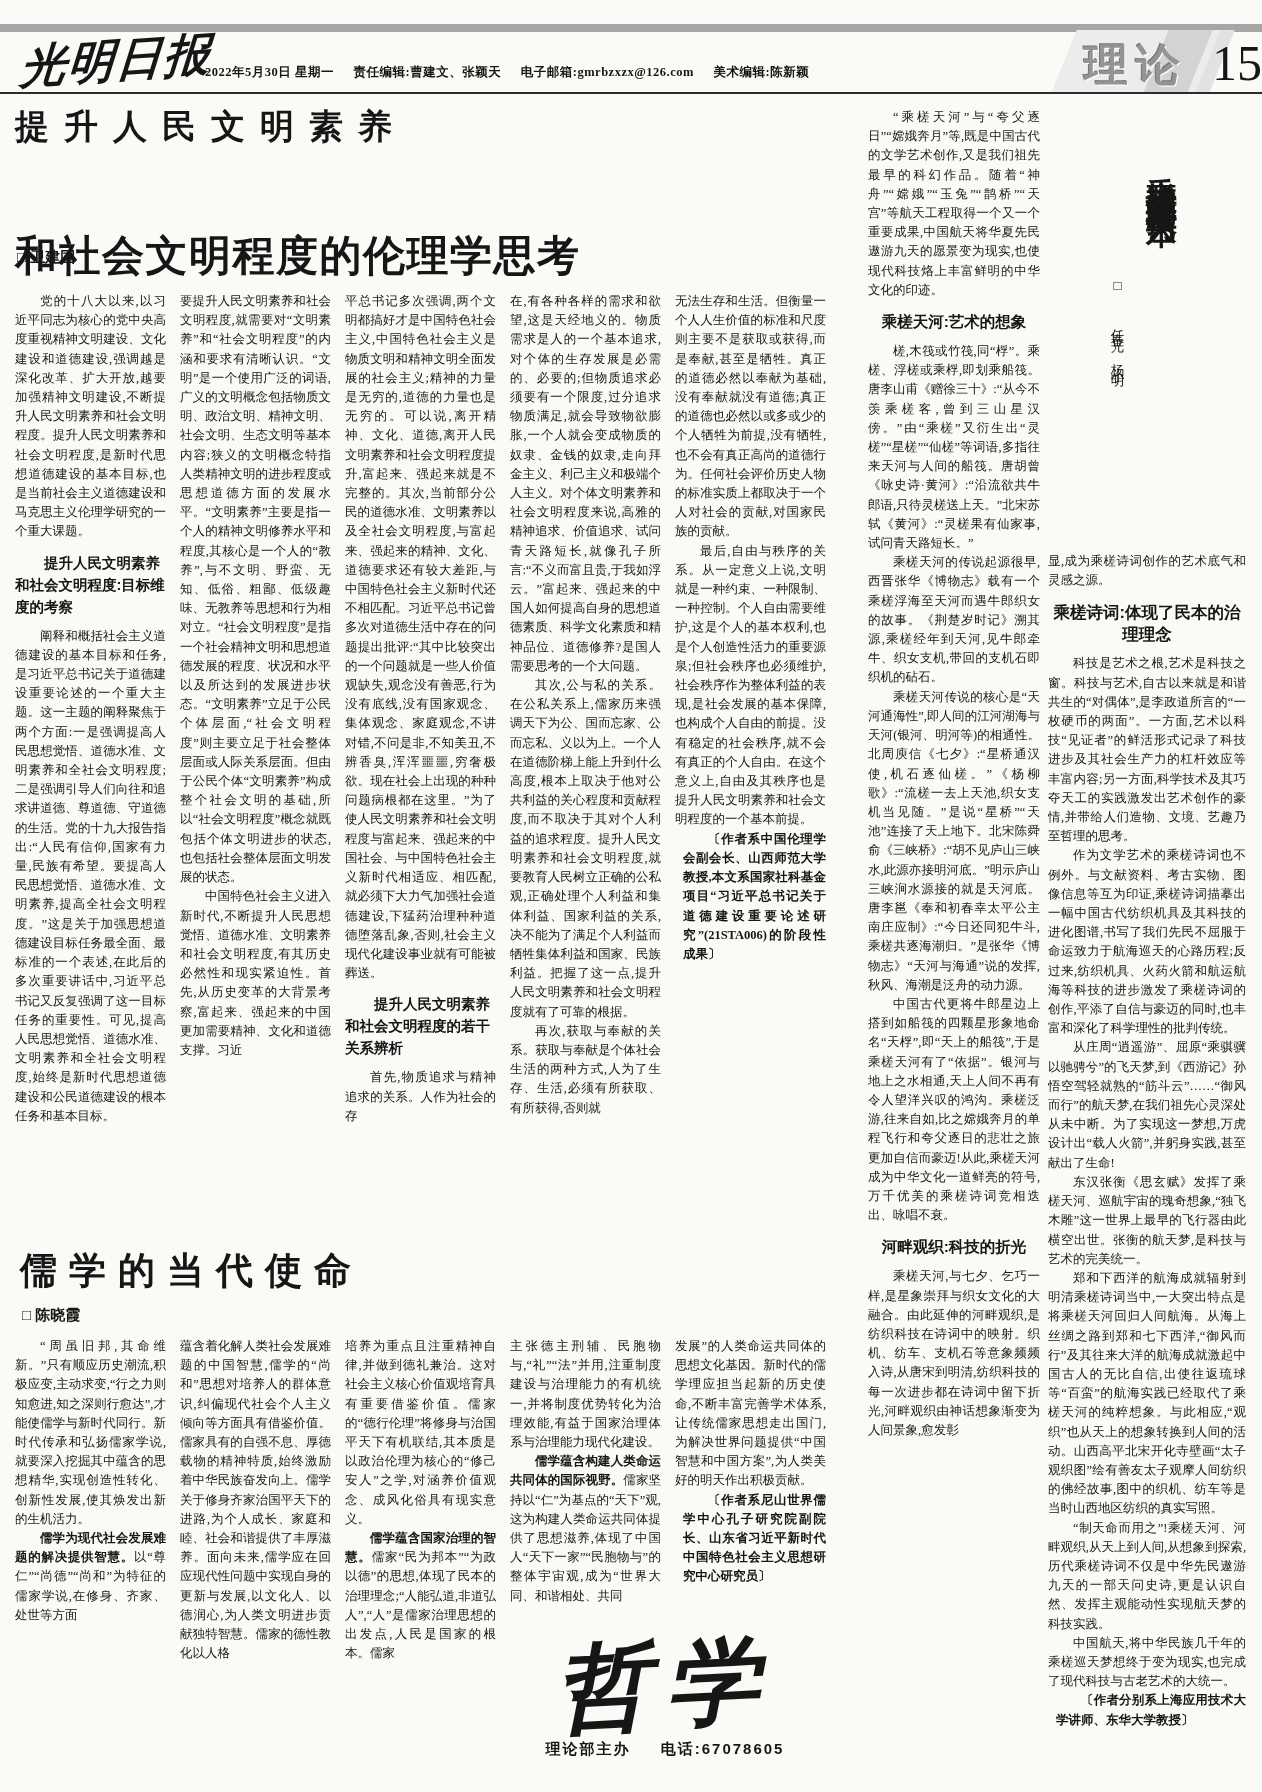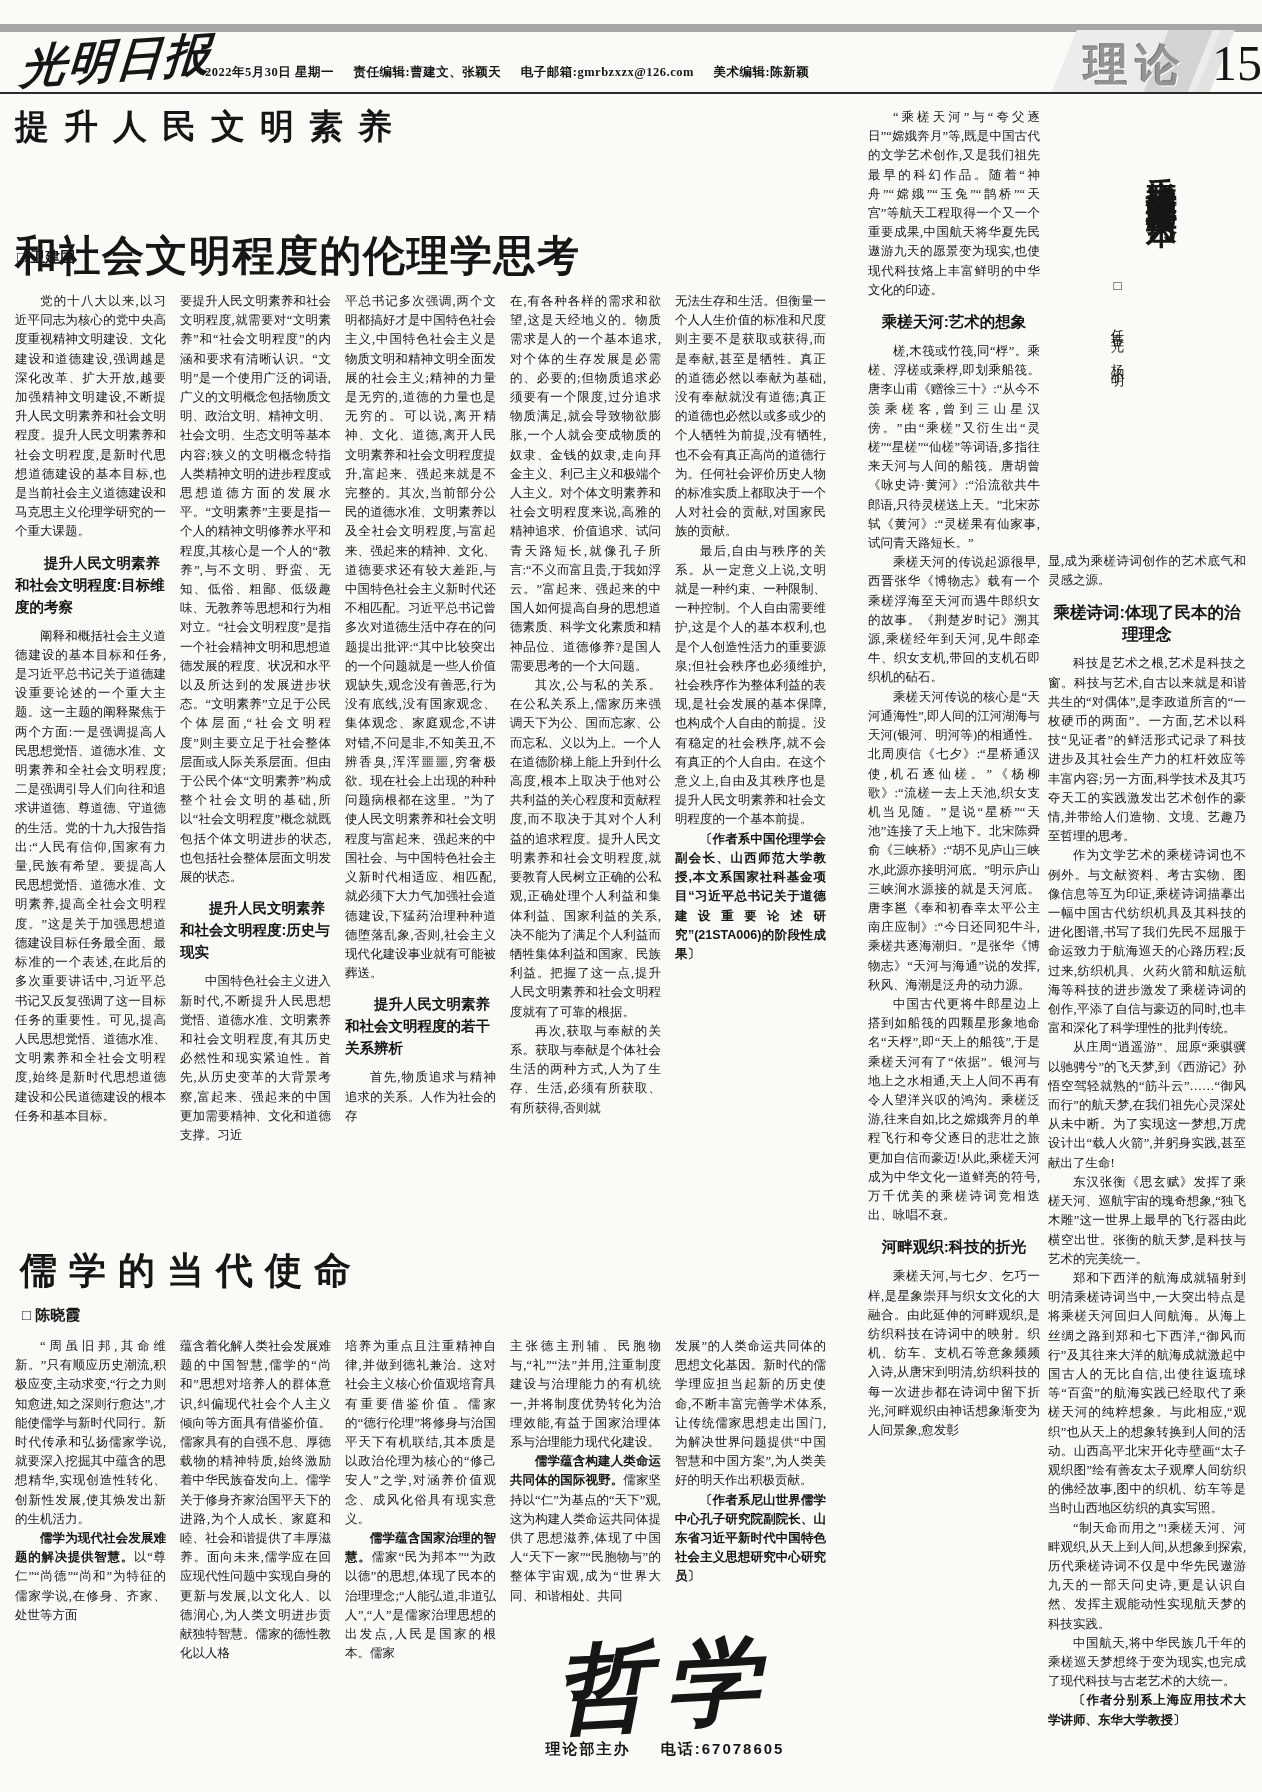--- a/index.html
+++ b/index.html
@@ -34,21 +34,21 @@
   .main-cols{left:15px;top:292px;width:812px;height:923px;align-items:flex-end;}
   .main-cols .col{width:151px;height:923px;}
   
   .seg{margin:0;}
   .seg.p{text-indent:2em;}
   .seg.c{text-indent:0;}
   .seg.h{font-family:"Liberation Sans","DejaVu Sans",sans-serif;font-weight:bold;
          font-size:14.5px;line-height:22px;margin:10px 0 9px 0;text-indent:2em;text-align:left;}
   .seg.hc{font-family:"Liberation Sans","DejaVu Sans",sans-serif;font-weight:bold;
          font-size:16px;line-height:22px;margin:11px 0 9px 0;text-align:center;text-indent:0;}
-  .seg.n{font-family:Liberation Sans, sans-serif;font-weight:bold;text-indent:2em;}
+  .seg.n{font-family:Liberation Serif, serif;font-weight:bold;text-indent:2em;margin-left:8px;}
   .seg b{font-weight:bold;font-family:"Liberation Sans","DejaVu Sans",sans-serif;}
   
   .h2{left:20px;top:1246px;font-size:37px;font-weight:bold;letter-spacing:12px;white-space:nowrap;}
   .by-rux{left:22px;top:1306px;}
   .rux-cols{left:15px;top:1337px;width:812px;height:450px;}
   .rux-cols .col{width:151px;height:450px;}
   .rux-cols .col.short{height:300px;}
   
   .colA{left:868px;top:108px;width:172px;height:1668px;overflow:hidden;}
   .colA .seg.hc{font-size:15.5px;}
@@ -88,21 +88,20 @@
 <div class="abs h1b">和社会文明程度的伦理学思考</div>
 <div class="abs byline by-main">□ 卫建国</div>
 <div class="abs cols main-cols bodytext">
     <div class="col">
       <div class="seg p">党的十八大以来,以习近平同志为核心的党中央高度重视精神文明建设、文化建设和道德建设,强调越是深化改革、扩大开放,越要加强精神文明建设,不断提升人民文明素养和社会文明程度。提升人民文明素养和社会文明程度,是新时代思想道德建设的基本目标,也是当前社会主义道德建设和马克思主义伦理学研究的一个重大课题。</div>
       <div class="seg h">提升人民文明素养和社会文明程度:目标维度的考察</div>
       <div class="seg p">阐释和概括社会主义道德建设的基本目标和任务,是习近平总书记关于道德建设重要论述的一个重大主题。这一主题的阐释聚焦于两个方面:一是强调提高人民思想觉悟、道德水准、文明素养和全社会文明程度;二是强调引导人们向往和追求讲道德、尊道德、守道德的生活。党的十九大报告指出:“人民有信仰,国家有力量,民族有希望。要提高人民思想觉悟、道德水准、文明素养,提高全社会文明程度。”这是关于加强思想道德建设目标任务最全面、最标准的一个表述,在此后的多次重要讲话中,习近平总书记又反复强调了这一目标任务的重要性。可见,提高人民思想觉悟、道德水准、文明素养和全社会文明程度,始终是新时代思想道德建设和公民道德建设的根本任务和基本目标。</div>
     </div>
     <div class="col">
       <div class="seg c">要提升人民文明素养和社会文明程度,就需要对“文明素养”和“社会文明程度”的内涵和要求有清晰认识。“文明”是一个使用广泛的词语,广义的文明概念包括物质文明、政治文明、精神文明、社会文明、生态文明等基本内容;狭义的文明概念特指人类精神文明的进步程度或思想道德方面的发展水平。“文明素养”主要是指一个人的精神文明修养水平和程度,其核心是一个人的“教养”,与不文明、野蛮、无知、低俗、粗鄙、低级趣味、无教养等思想和行为相对立。“社会文明程度”是指一个社会精神文明和思想道德发展的程度、状况和水平以及所达到的发展进步状态。“文明素养”立足于公民个体层面,“社会文明程度”则主要立足于社会整体层面或人际关系层面。但由于公民个体“文明素养”构成整个社会文明的基础,所以“社会文明程度”概念就既包括个体文明进步的状态,也包括社会整体层面文明发展的状态。</div>
-      <div class="seg h">提升人民文明素养和社会文明程度:历史与现实</div>
       <div class="seg p">中国特色社会主义进入新时代,不断提升人民思想觉悟、道德水准、文明素养和社会文明程度,有其历史必然性和现实紧迫性。首先,从历史变革的大背景考察,富起来、强起来的中国更加需要精神、文化和道德支撑。习近</div>
     </div>
     <div class="col">
       <div class="seg c">平总书记多次强调,两个文明都搞好才是中国特色社会主义,中国特色社会主义是物质文明和精神文明全面发展的社会主义;精神的力量是无穷的,道德的力量也是无穷的。可以说,离开精神、文化、道德,离开人民文明素养和社会文明程度提升,富起来、强起来就是不完整的。其次,当前部分公民的道德水准、文明素养以及全社会文明程度,与富起来、强起来的精神、文化、道德要求还有较大差距,与中国特色社会主义新时代还不相匹配。习近平总书记曾多次对道德生活中存在的问题提出批评:“其中比较突出的一个问题就是一些人价值观缺失,观念没有善恶,行为没有底线,没有国家观念、集体观念、家庭观念,不讲对错,不问是非,不知美丑,不辨香臭,浑浑噩噩,穷奢极欲。现在社会上出现的种种问题病根都在这里。”为了使人民文明素养和社会文明程度与富起来、强起来的中国社会、与中国特色社会主义新时代相适应、相匹配,就必须下大力气加强社会道德建设,下猛药治理种种道德堕落乱象,否则,社会主义现代化建设事业就有可能被葬送。</div>
       <div class="seg h">提升人民文明素养和社会文明程度的若干关系辨析</div>
       <div class="seg p">首先,物质追求与精神追求的关系。人作为社会的存</div>
     </div>
     <div class="col">
       <div class="seg c">在,有各种各样的需求和欲望,这是天经地义的。物质需求是人的一个基本追求,对个体的生存发展是必需的、必要的;但物质追求必须要有一个限度,过分追求物质满足,就会导致物欲膨胀,一个人就会变成物质的奴隶、金钱的奴隶,走向拜金主义、利己主义和极端个人主义。对个体文明素养和社会文明程度来说,高雅的精神追求、价值追求、试问青天路短长,就像孔子所言:“不义而富且贵,于我如浮云。”富起来、强起来的中国人如何提高自身的思想道德素质、科学文化素质和精神品位、道德修养?是国人需要思考的一个大问题。</div>
       <div class="seg p">其次,公与私的关系。在公私关系上,儒家历来强调天下为公、国而忘家、公而忘私、义以为上。一个人在道德阶梯上能上升到什么高度,根本上取决于他对公共利益的关心程度和贡献程度,而不取决于其对个人利益的追求程度。提升人民文明素养和社会文明程度,就要教育人民树立正确的公私观,正确处理个人利益和集体利益、国家利益的关系,决不能为了满足个人利益而牺牲集体利益和国家、民族利益。把握了这一点,提升人民文明素养和社会文明程度就有了可靠的根据。</div>

